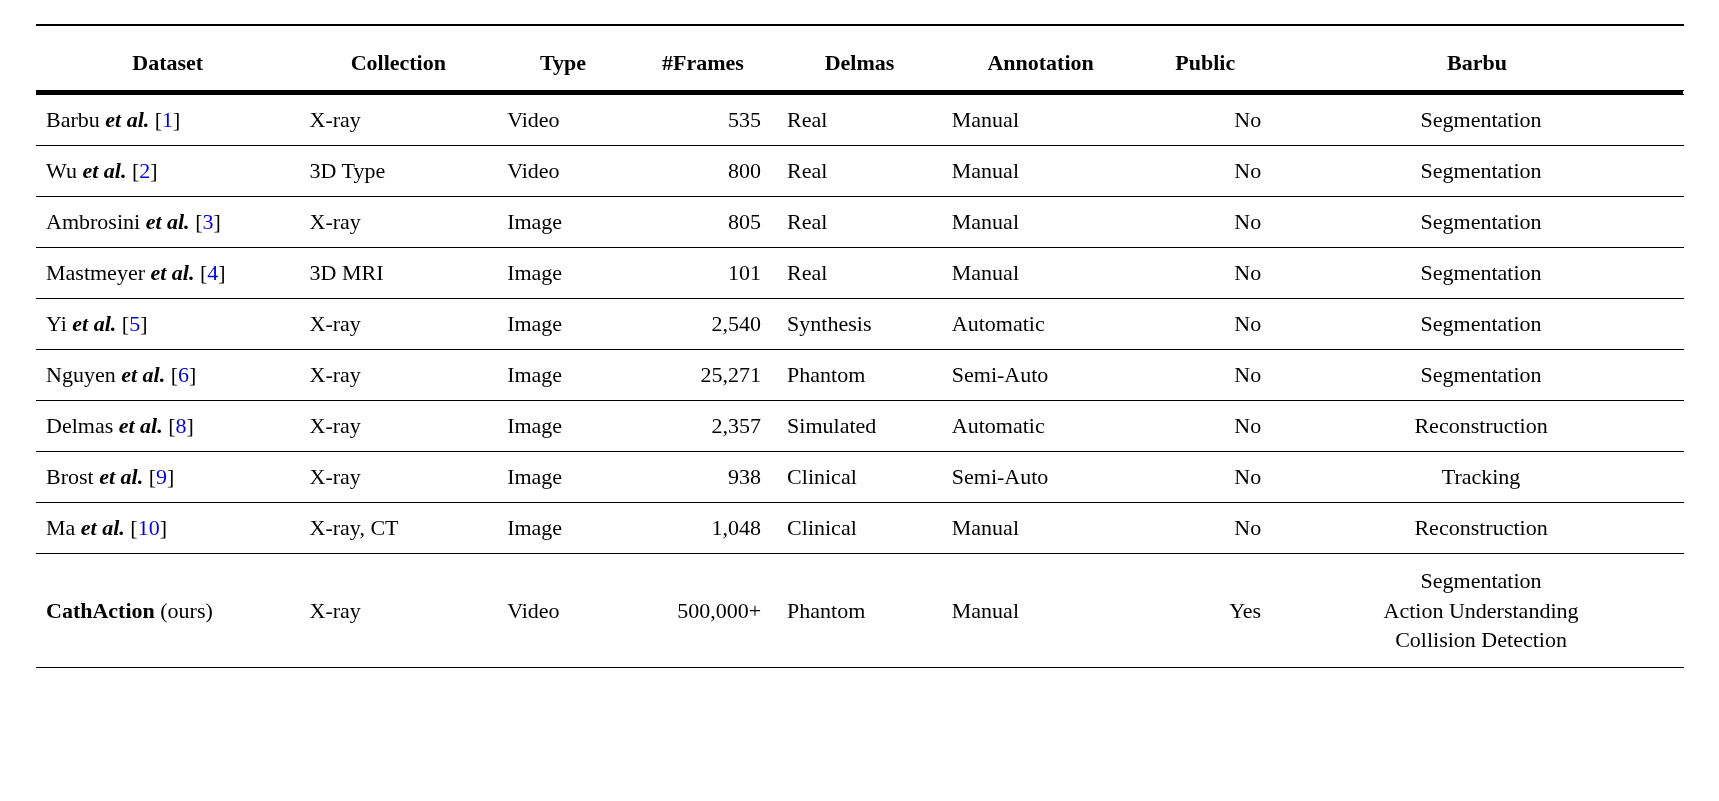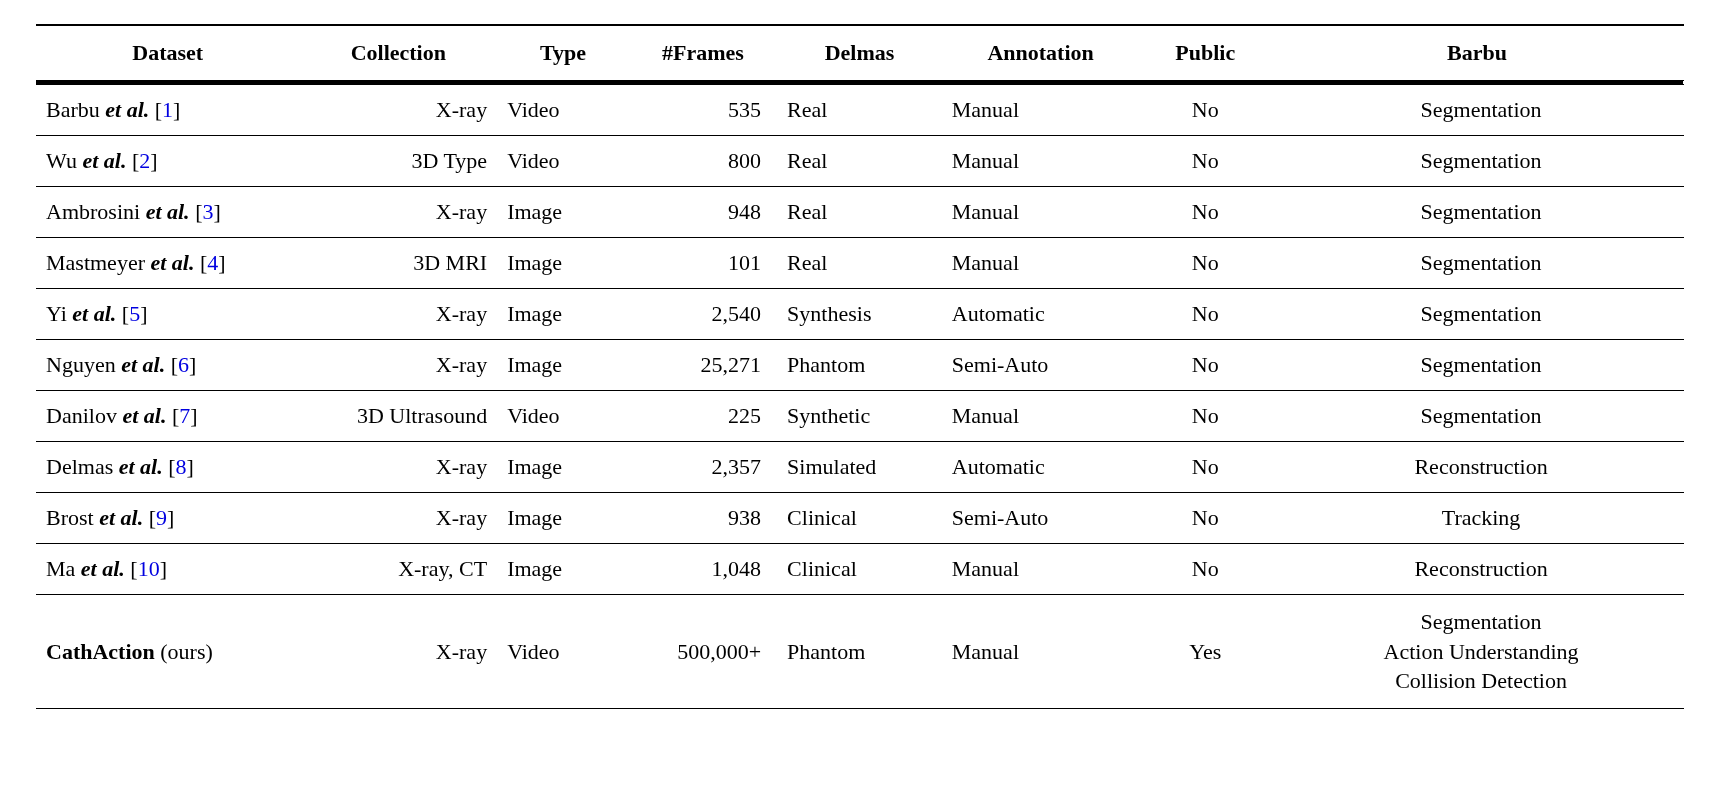--- a/index.html
+++ b/index.html
@@ -14,21 +14,21 @@
       border-collapse: collapse;
       width: 100%;
     }
     thead tr {
       border-top: 2px solid #000;
       border-bottom: 2.5px double #000;
     }
     thead th {
       font-weight: bold;
       text-align: center;
-      padding: 14px 10px 14px 10px;
+      padding: 24px 10px 14px 10px;
       position: relative;
     }
     
     thead tr::after {
       content: '';
     }
     .dbl-border {
       border-bottom: 1px solid #000;
       box-shadow: 0 3px 0 0 #000;
     }
@@ -36,26 +36,26 @@
       padding: 12px 10px;
       vertical-align: top;
     }
     tbody tr {
       border-bottom: 1px solid #000;
     }
     tbody tr.last-row {
       border-bottom: 1.5px solid #000;
     }
     .col-dataset { text-align: left; padding-right: 10px;}
-    .col-collection { text-align: right; }
+    .col-collection { text-align: left; }
     .col-type { text-align: left; }
     .col-frames { text-align: right; padding-right: 16px; }
     .col-source { text-align: left; }
     .col-annotation { text-align: left; padding-left: 10px;}
-    .col-public { text-align: center; padding-left: 10px;}
+    .col-public { text-align: right; padding-left: 10px;}
     .col-task { text-align: center; padding-left: 18px;}
     .author-name { font-style: normal; }
     .etal { font-style: italic; font-weight: bold; }
     .ref-num { color: #0000e0; }
     .ref-bracket { color: #000; }
     .bold { font-weight: bold; }
     .multi-line { line-height: 1.35; }
     .header-gap td { height: 3px; padding: 0; border: none;}
   </style>
 </head>
@@ -105,21 +105,21 @@
         <td class="col-frames">800</td>
         <td class="col-source">Real</td>
         <td class="col-annotation">Manual</td>
         <td class="col-public">No</td>
         <td class="col-task">Segmentation</td>
       </tr>
       <tr>
         <td class="col-dataset"><span class="author-name">Ambrosini</span> <span class="etal">et al.</span> <span class="ref-bracket">[</span><span class="ref-num">3</span><span class="ref-bracket">]</span></td>
         <td class="col-collection">X-ray</td>
         <td class="col-type">Image</td>
-        <td class="col-frames">948</td>
+        <td class="col-frames">805</td>
         <td class="col-source">Real</td>
         <td class="col-annotation">Manual</td>
         <td class="col-public">No</td>
         <td class="col-task">Segmentation</td>
       </tr>
       <tr>
         <td class="col-dataset"><span class="author-name">Mastmeyer</span> <span class="etal">et al.</span> <span class="ref-bracket">[</span><span class="ref-num">4</span><span class="ref-bracket">]</span></td>
         <td class="col-collection">3D MRI</td>
         <td class="col-type">Image</td>
         <td class="col-frames">101</td>
@@ -138,30 +138,20 @@
         <td class="col-public">No</td>
         <td class="col-task">Segmentation</td>
       </tr>
       <tr>
         <td class="col-dataset"><span class="author-name">Nguyen</span> <span class="etal">et al.</span> <span class="ref-bracket">[</span><span class="ref-num">6</span><span class="ref-bracket">]</span></td>
         <td class="col-collection">X-ray</td>
         <td class="col-type">Image</td>
         <td class="col-frames">25,271</td>
         <td class="col-source">Phantom</td>
         <td class="col-annotation">Semi-Auto</td>
-        <td class="col-public">No</td>
-        <td class="col-task">Segmentation</td>
-      </tr>
-      <tr>
-        <td class="col-dataset"><span class="author-name">Danilov</span> <span class="etal">et al.</span> <span class="ref-bracket">[</span><span class="ref-num">7</span><span class="ref-bracket">]</span></td>
-        <td class="col-collection">3D Ultrasound</td>
-        <td class="col-type">Video</td>
-        <td class="col-frames">225</td>
-        <td class="col-source">Synthetic</td>
-        <td class="col-annotation">Manual</td>
         <td class="col-public">No</td>
         <td class="col-task">Segmentation</td>
       </tr>
       <tr>
         <td class="col-dataset"><span class="author-name">Delmas</span> <span class="etal">et al.</span> <span class="ref-bracket">[</span><span class="ref-num">8</span><span class="ref-bracket">]</span></td>
         <td class="col-collection">X-ray</td>
         <td class="col-type">Image</td>
         <td class="col-frames">2,357</td>
         <td class="col-source">Simulated</td>
         <td class="col-annotation">Automatic</td>

